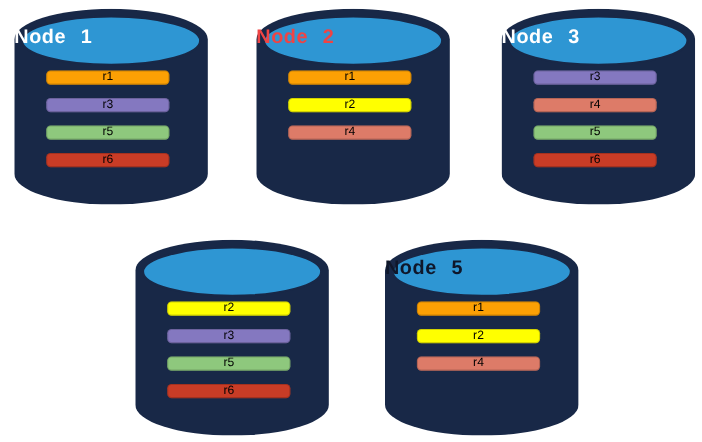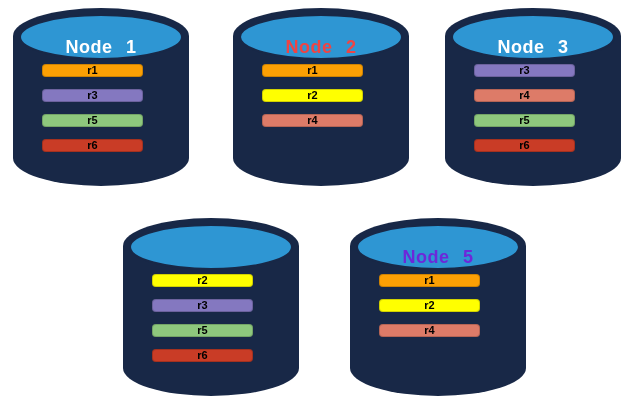--- a/index.html
+++ b/index.html
@@ -26,54 +26,52 @@
     top: 0;
     width: 176px;
     height: 178px;
     display: block;
   }
   .node-title {
     position: absolute;
     left: 0;
     top: 15px;
     width: 100%;
-    text-align: center;
     font-size: 18px;
     font-weight: 700;
     color: #ffffff;
     word-spacing: 8px;
     letter-spacing: 0.5px;
     user-select: none;
-    margin-top: 14px;
   }
   .bars {
     position: absolute;
     left: 0;
     top: 0;
     width: 100%;
     height: 100%;
   }
   .bar {
     position: absolute;
     left: 29px;
-    width: 101px;
+    width: 112px;
     height: 13px;
     border-radius: 4px;
     box-shadow: 0 0 0 1px rgba(0,0,0,0.18) inset;
     text-align: center;
     font-size: 11px;
     line-height: 13px;
-    font-weight: 700;
+    font-weight: 400;
     color: #000000;
     user-select: none;
   }
   
   .node[data-pos="0"] { left: 13px;  top: 8px;   }
   .node[data-pos="1"] { left: 233px; top: 8px;   }
-  .node[data-pos="2"] { left: 445px; top: 8px;   }
+  .node[data-pos="2"] { left: 456px; top: 8px;   }
   .node[data-pos="3"] { left: 123px; top: 218px; }
   .node[data-pos="4"] { left: 350px; top: 218px; }
 </style>
 </head>
 <body>
 
 <div id="stage">
   <div class="node" data-pos="0">
     <svg viewBox="0 0 176 178" aria-hidden="true">
       <path class="cyl-body" d="M0,28 A88,28 0 0 1 176,28 L176,150 A88,28 0 0 1 0,150 Z" fill="#182847"></path>
@@ -126,20 +124,20 @@
         <div class="bar" style="top: 106px; background: rgb(142, 200, 125);"><span style="color: rgb(0, 0, 0);">r5</span></div>
         <div class="bar" style="top: 131px; background: rgb(201, 60, 38);"><span style="color: rgb(0, 0, 0);">r6</span></div>
       </div>
   </div>
 
   <div class="node" data-pos="4">
     <svg viewBox="0 0 176 178" aria-hidden="true">
       <path class="cyl-body" d="M0,28 A88,28 0 0 1 176,28 L176,150 A88,28 0 0 1 0,150 Z" fill="#182847"></path>
       <ellipse class="cyl-top" cx="88" cy="29" rx="81" ry="22" fill="#2E96D3" stroke="#182847" stroke-width="2"></ellipse>
     </svg>
-    <div class="node-title" style="color: #6d28d9;">Node 5</div>
+    <div class="node-title" style="color: #0f172a;">Node 5</div>
     <div class="bars">
         <div class="bar" style="top: 56px; background: rgb(252, 160, 4);"><span style="color: rgb(0, 0, 0);">r1</span></div>
         <div class="bar" style="top: 81px; background: rgb(255, 255, 0);"><span style="color: rgb(0, 0, 0);">r2</span></div>
         <div class="bar" style="top: 106px; background: rgb(221, 123, 104);"><span style="color: rgb(0, 0, 0);">r4</span></div>
       </div>
   </div>
 </div>
 
 </body></html>

